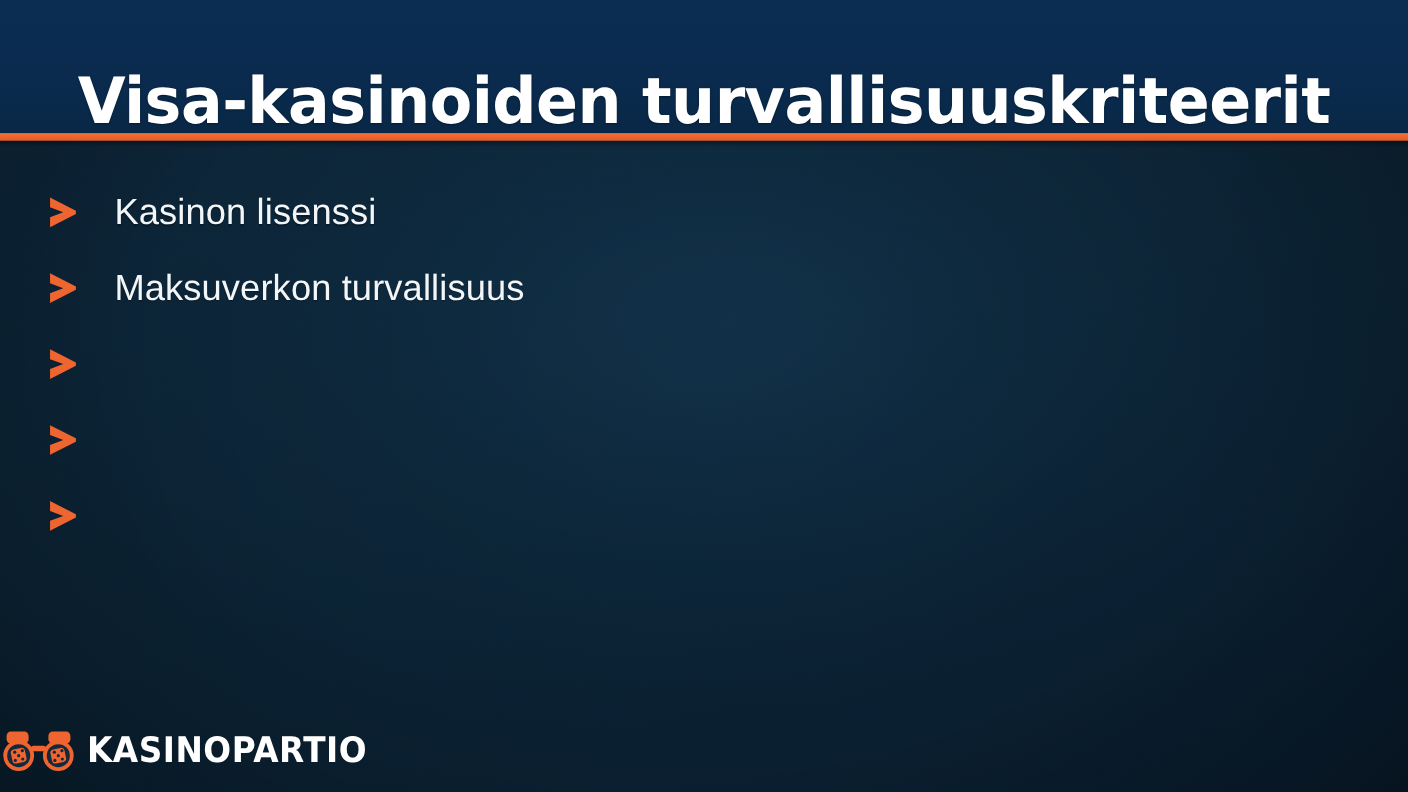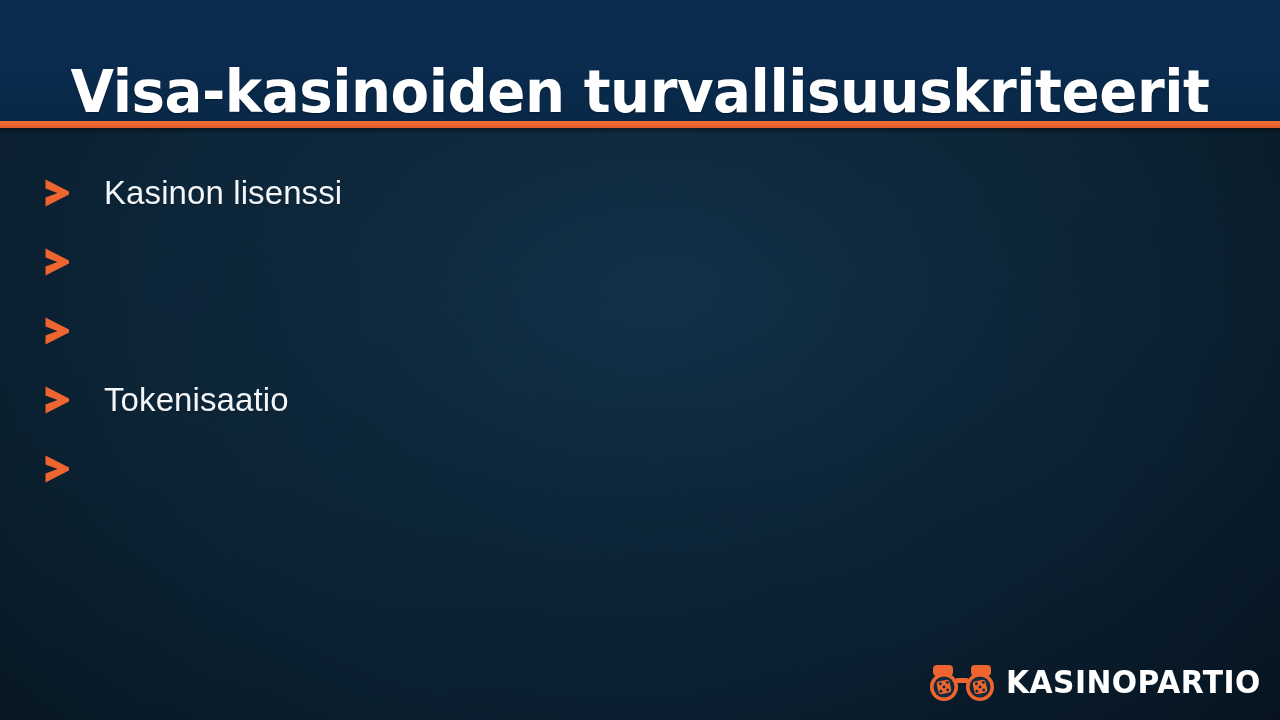--- a/index.html
+++ b/index.html
@@ -138,21 +138,21 @@
 
   
   .logo {
     position:absolute;
     left:0;
     top:658px;
     width:1280px;
     height:48px;
     display:flex;
     align-items:center;
-    justify-content:flex-end;
+    justify-content:flex-start;
     z-index:6;
   }
 
   .logo-mark {
     width:70px;
     height:40px;
     display:block;
     margin-right:9px;
   }
 
@@ -184,39 +184,39 @@
 
   <div class="bullet-list">
 
     <div class="bullet-row">
       <svg class="chevron" viewBox="0 0 26 30">
         <path d="M1.5 1.5 L1.5 10.5 L13.5 15 L1.5 19.5 L1.5 28.5 L25 16.5 L25 13.5 Z" fill="#ee6530"></path>
       </svg>
       <span class="bullet-text">Kasinon lisenssi</span>
     </div>
 
-
-    <div class="bullet-row">
-      <svg class="chevron" viewBox="0 0 26 30">
-        <path d="M1.5 1.5 L1.5 10.5 L13.5 15 L1.5 19.5 L1.5 28.5 L25 16.5 L25 13.5 Z" fill="#ee6530"></path>
-      </svg>
-    </div>
-
-    <div class="bullet-row">
-      <svg class="chevron" viewBox="0 0 26 30">
-        <path d="M1.5 1.5 L1.5 10.5 L13.5 15 L1.5 19.5 L1.5 28.5 L25 16.5 L25 13.5 Z" fill="#ee6530"></path>
-      </svg>
-    </div>
-
-    <div class="bullet-row">
-      <svg class="chevron" viewBox="0 0 26 30">
-        <path d="M1.5 1.5 L1.5 10.5 L13.5 15 L1.5 19.5 L1.5 28.5 L25 16.5 L25 13.5 Z" fill="#ee6530"></path>
-      </svg>
-      <span class="bullet-text">Tokenisaatio</span>
-    </div>
+    <div class="bullet-row">
+      <svg class="chevron" viewBox="0 0 26 30">
+        <path d="M1.5 1.5 L1.5 10.5 L13.5 15 L1.5 19.5 L1.5 28.5 L25 16.5 L25 13.5 Z" fill="#ee6530"></path>
+      </svg>
+      <span class="bullet-text">Maksuverkon turvallisuus</span>
+    </div>
+
+    <div class="bullet-row">
+      <svg class="chevron" viewBox="0 0 26 30">
+        <path d="M1.5 1.5 L1.5 10.5 L13.5 15 L1.5 19.5 L1.5 28.5 L25 16.5 L25 13.5 Z" fill="#ee6530"></path>
+      </svg>
+    </div>
+
+    <div class="bullet-row">
+      <svg class="chevron" viewBox="0 0 26 30">
+        <path d="M1.5 1.5 L1.5 10.5 L13.5 15 L1.5 19.5 L1.5 28.5 L25 16.5 L25 13.5 Z" fill="#ee6530"></path>
+      </svg>
+    </div>
+
 
 
     <div class="bullet-row">
       <svg class="chevron" viewBox="0 0 26 30">
         <path d="M1.5 1.5 L1.5 10.5 L13.5 15 L1.5 19.5 L1.5 28.5 L25 16.5 L25 13.5 Z" fill="#ee6530"></path>
       </svg>
     </div>
 
   </div>
 

